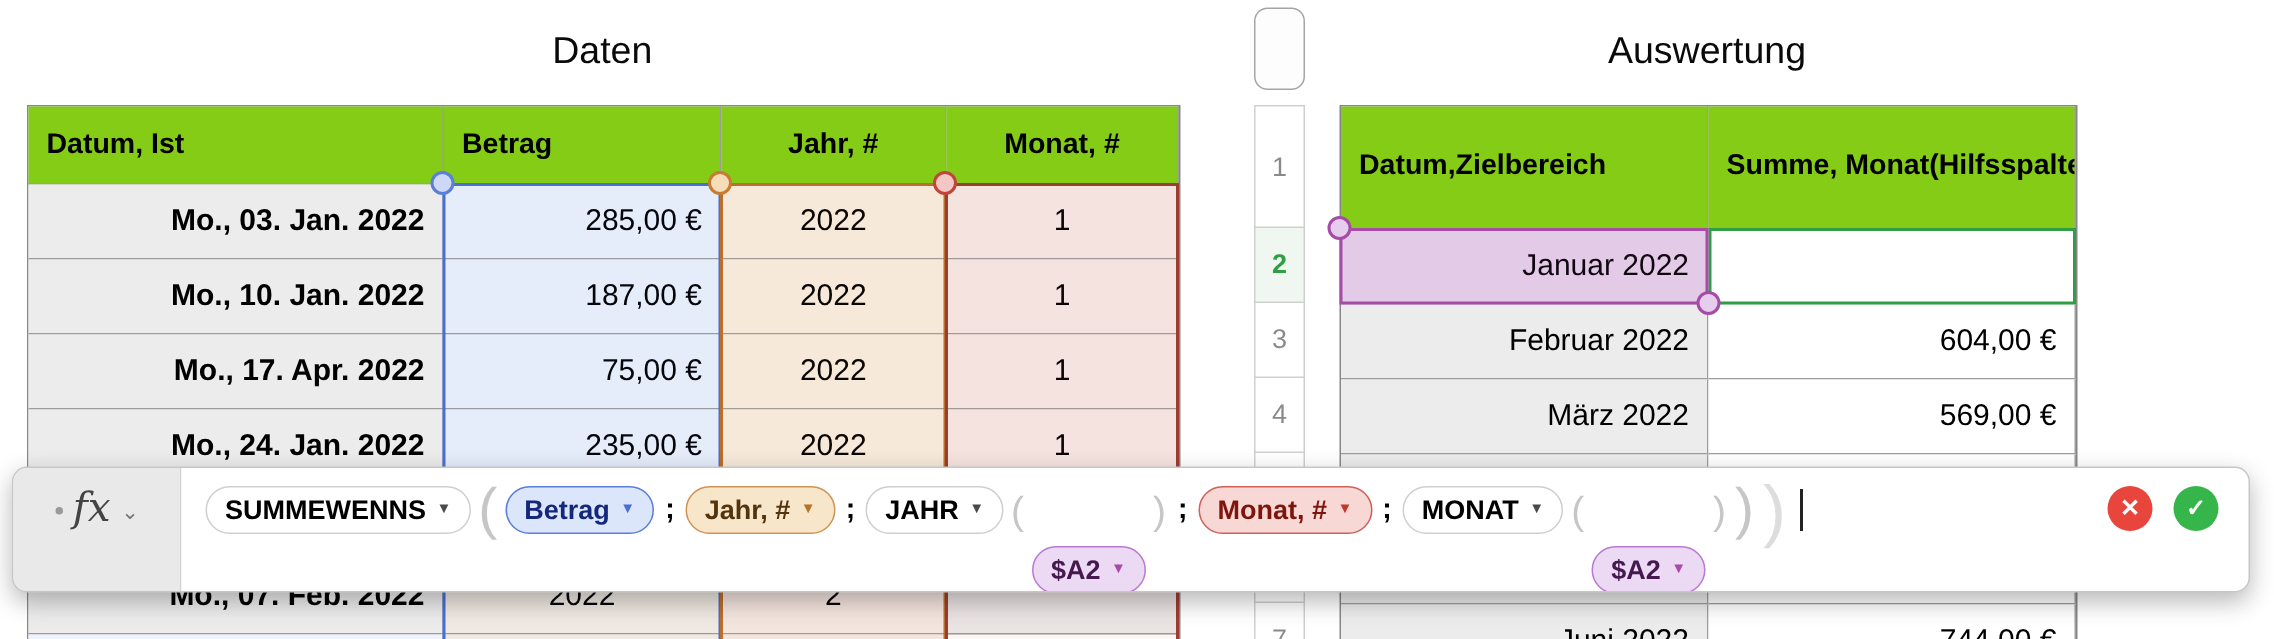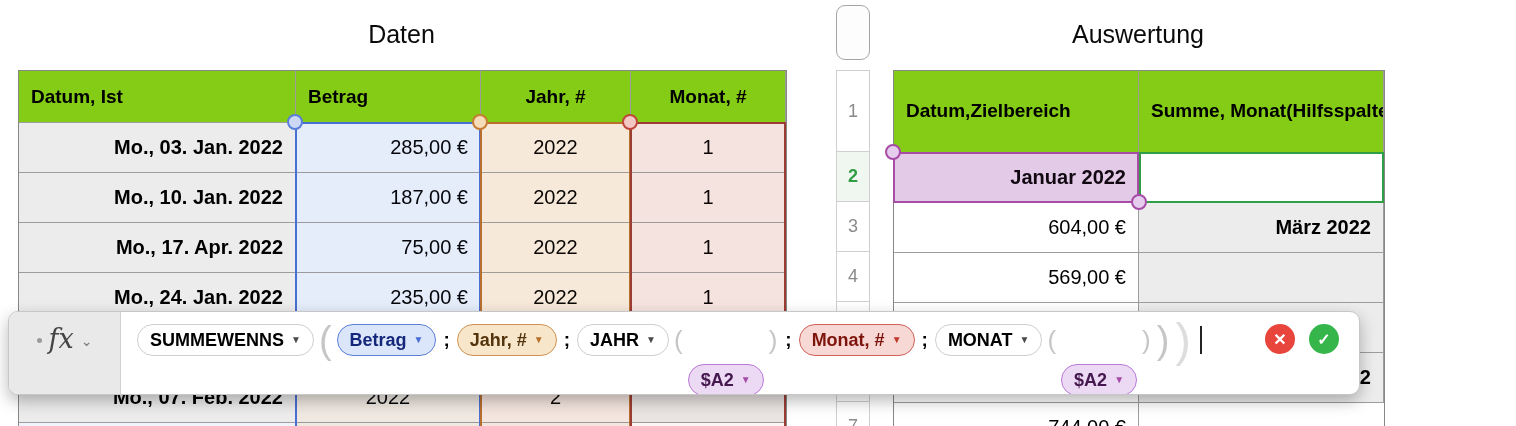--- a/index.html
+++ b/index.html
@@ -18,21 +18,21 @@
   .cell { box-sizing:border-box; border-right:1px solid #9d9d9d; border-bottom:1px solid #9d9d9d;
           display:flex; align-items:center; padding:0 12px; font-size:20px; color:#000; overflow:hidden; white-space:nowrap; }
   .hc { background:#84cc16; font-weight:700; font-size:19px; }
   .al { justify-content:flex-start; } .ac { justify-content:center; }
 
   .c-datum  { background:#ececec; font-weight:700; justify-content:flex-end; }
   .c-betrag { background:#eef3fc; justify-content:flex-end; }
   .c-jahr   { background:#f9f0e3; justify-content:center; }
   .c-monat  { background:#f8ebe8; justify-content:center; }
 
-  .c-zmonat { background:#ececec; font-weight:700; justify-content:flex-end; }
+  .c-zmonat { background:#ececec; font-weight:400; justify-content:flex-end; }
   .c-summe  { background:#ffffff; justify-content:flex-end; }
   .sel-purple { background:#ead9ef; }
 
   .hstack { display:flex; flex-direction:row; line-height:1.2; }
   .hstack span { display:block; }
 
   
   #gutter-cap { position:absolute; left:836px; top:5px; width:34px; height:55px; box-sizing:border-box;
                 border:1.5px solid #a5a5a5; border-radius:9px; background:#fdfdfd; z-index:1; }
   #gutter { position:absolute; left:836px; top:70px; width:34px; z-index:1; }
@@ -50,21 +50,21 @@
   #rng-b2 { left:1139px; top:152px; width:245px; height:51px; border:2.5px solid #2f9e44; background:#fff; z-index:2; }
 
   .handle { position:absolute; width:16px; height:16px; border-radius:50%; box-sizing:border-box; z-index:4; }
   #h-betrag { left:287px; top:114px; background:#ccd8f5; border:2px solid #5b7fd9; }
   #h-jahr   { left:472px; top:114px; background:#f6ddba; border:2px solid #c77c33; }
   #h-monat  { left:622px; top:114px; background:#f3c8c4; border:2px solid #c0453a; }
   #h-a2-tl  { left:885px;  top:144px; background:#e6cdee; border:2px solid #a64ca6; }
   #h-a2-br  { left:1131px; top:194px; background:#e6cdee; border:2px solid #a64ca6; }
 
   
-  #fbar { position:absolute; left:8px; top:311px; width:1352px; height:84px; box-sizing:border-box;
+  #fbar { position:absolute; left:8px; top:311px; width:1492px; height:84px; box-sizing:border-box;
           background:#fff; border:1px solid #c7c7c7; border-radius:10px;
           box-shadow:0 6px 16px rgba(0,0,0,0.28); display:flex; z-index:10; }
   #fbar-left { width:112px; flex:0 0 112px; background:#e9e9e9; border-right:1px solid #d2d2d2;
                border-radius:9px 0 0 9px; display:flex; align-items:flex-start; justify-content:center;
                gap:7px; padding-top:12px; box-sizing:border-box; }
   .fdot { width:5px; height:5px; border-radius:50%; background:#9a9a9a; margin-top:14px; }
   .fx { font-family:"DejaVu Serif", serif; font-style:italic; font-size:27px; color:#444; line-height:1.1; }
   .chev { color:#777; font-size:14px; margin-top:9px; }
 
   #fbar-main { flex:1; display:flex; align-items:flex-start; padding:12px 6px 0 16px; gap:4px; overflow:hidden; }
@@ -163,20 +163,21 @@
     <div class="cell hc al">
       <div class="hstack">
         <span>Summe, Monat</span>
         <span>(Hilfsspalte)</span>
       </div>
     </div>
 
     <div class="cell c-zmonat sel-purple">Januar 2022</div>
     <div class="cell c-summe">849,00 €</div>
 
+    <div class="cell c-zmonat">Februar 2022</div>
     <div class="cell c-summe">604,00 €</div>
 
     <div class="cell c-zmonat">März 2022</div>
     <div class="cell c-summe">569,00 €</div>
 
     <div class="cell c-zmonat"></div>
     <div class="cell c-summe"></div>
 
     <div class="cell c-zmonat"></div>
     <div class="cell c-summe"></div>

